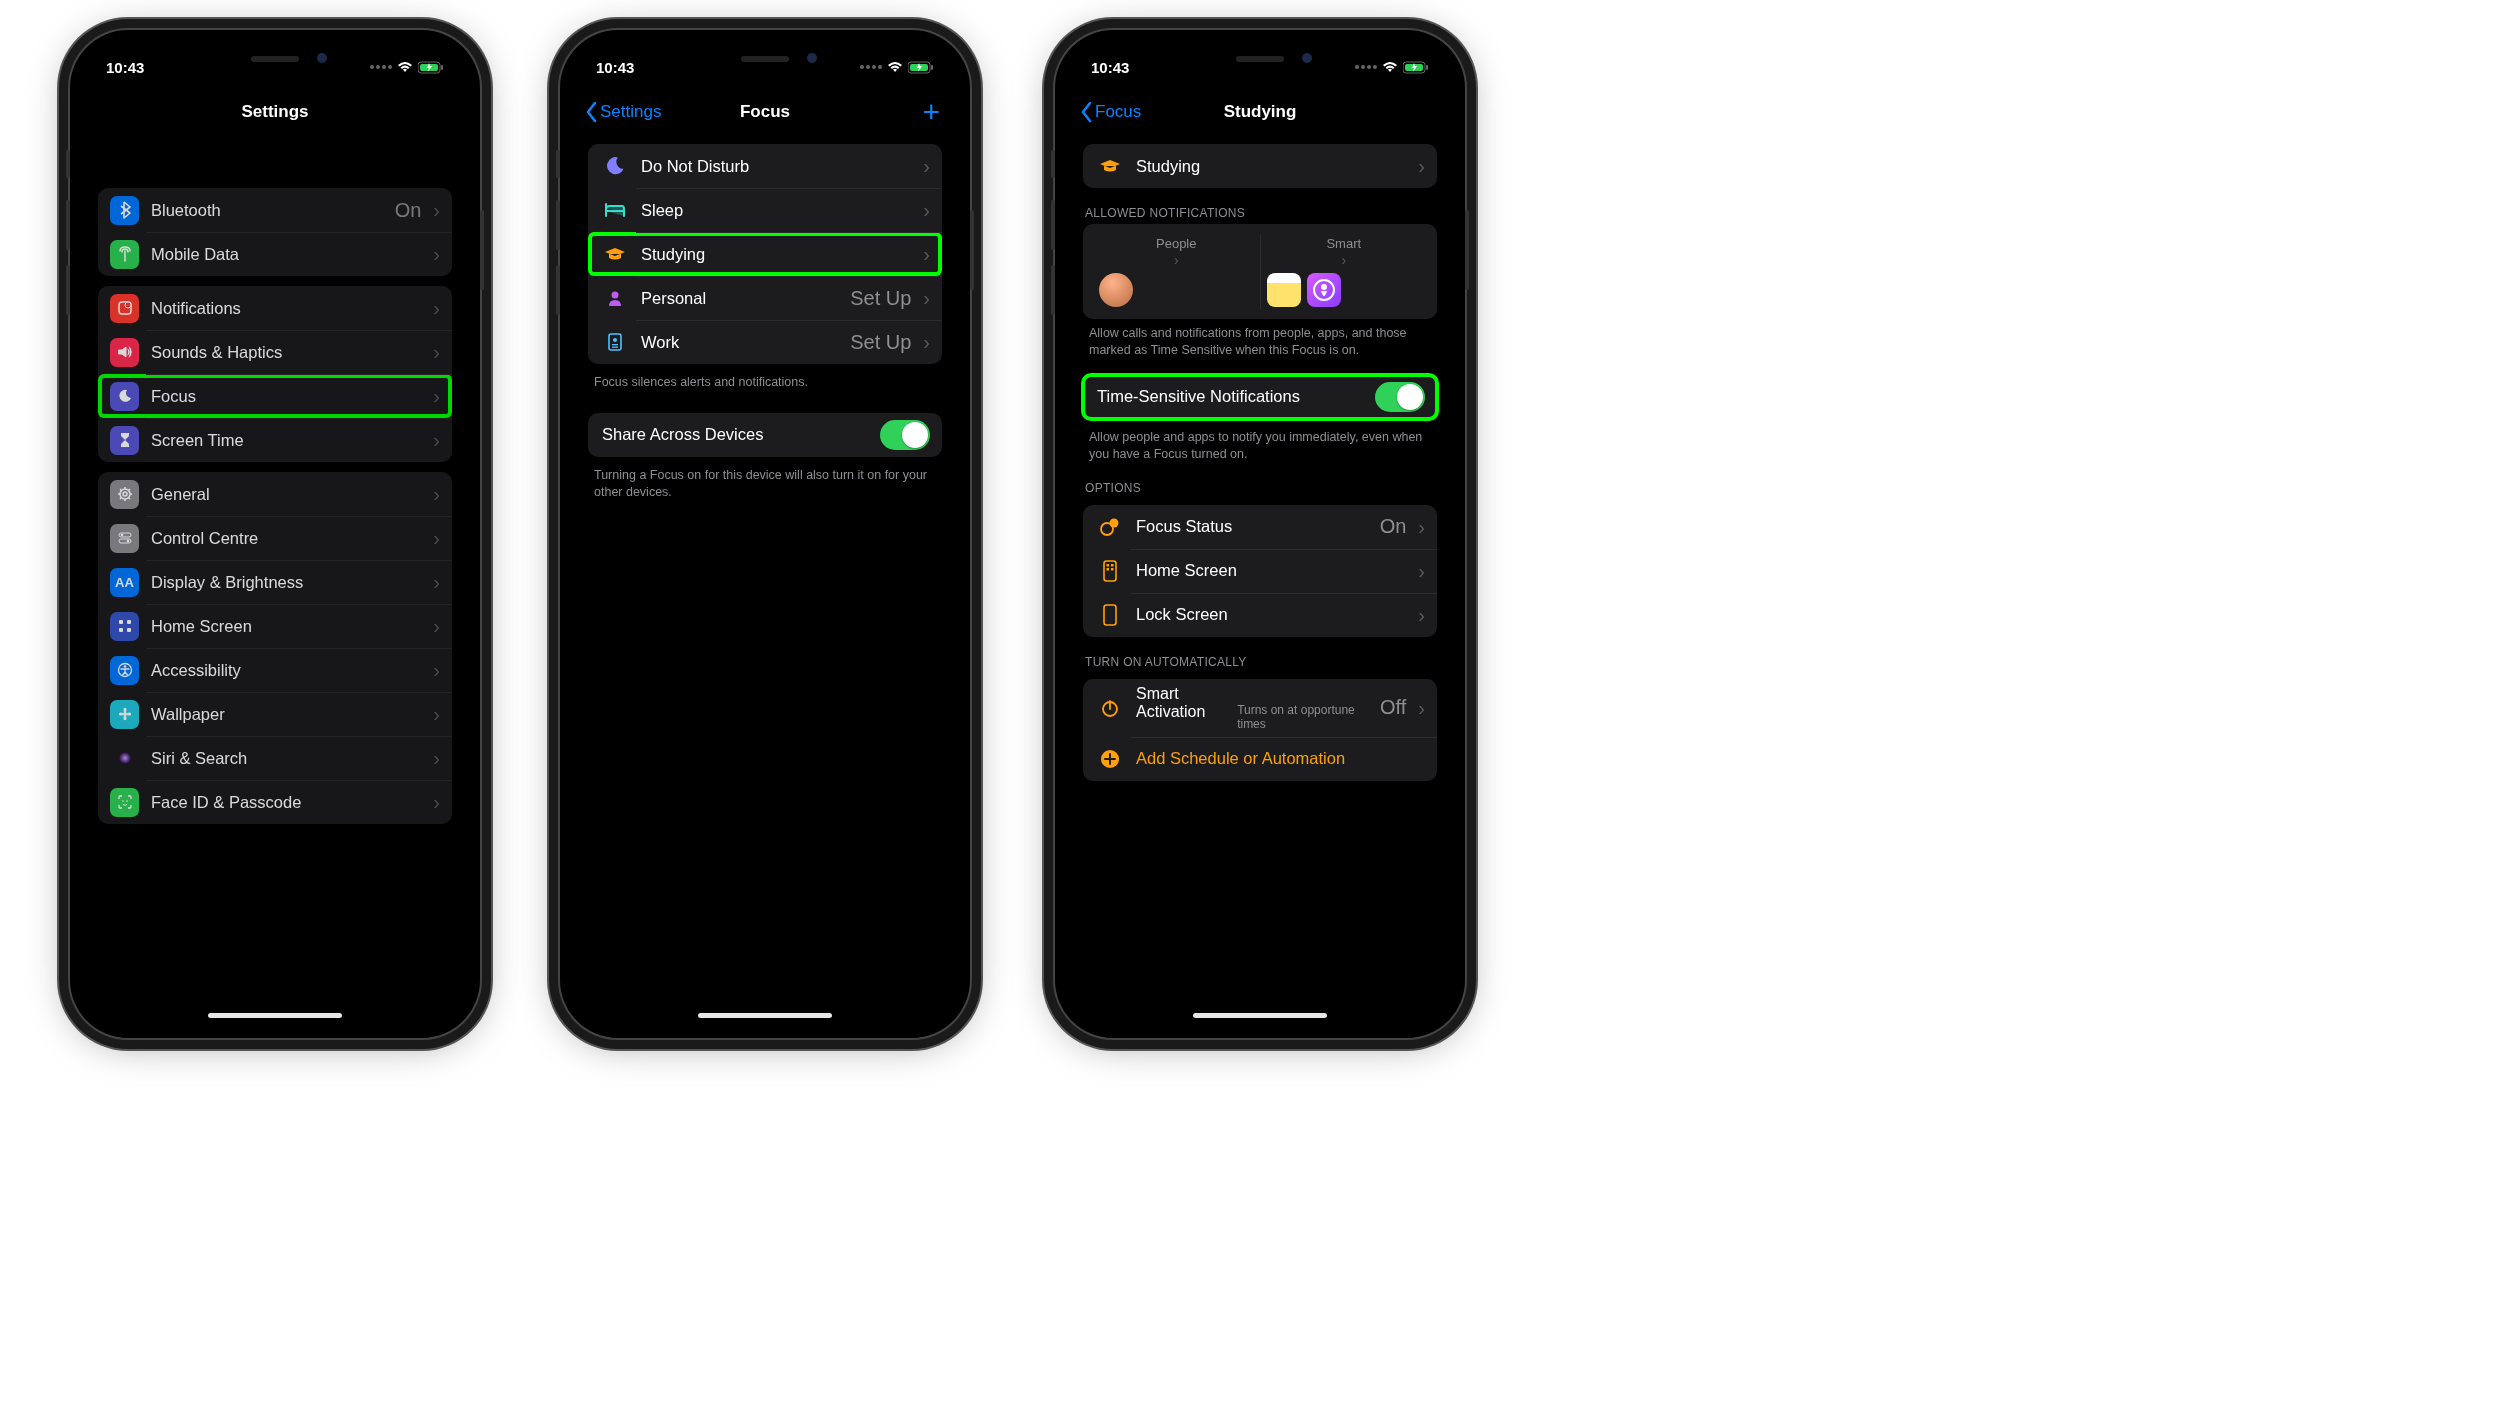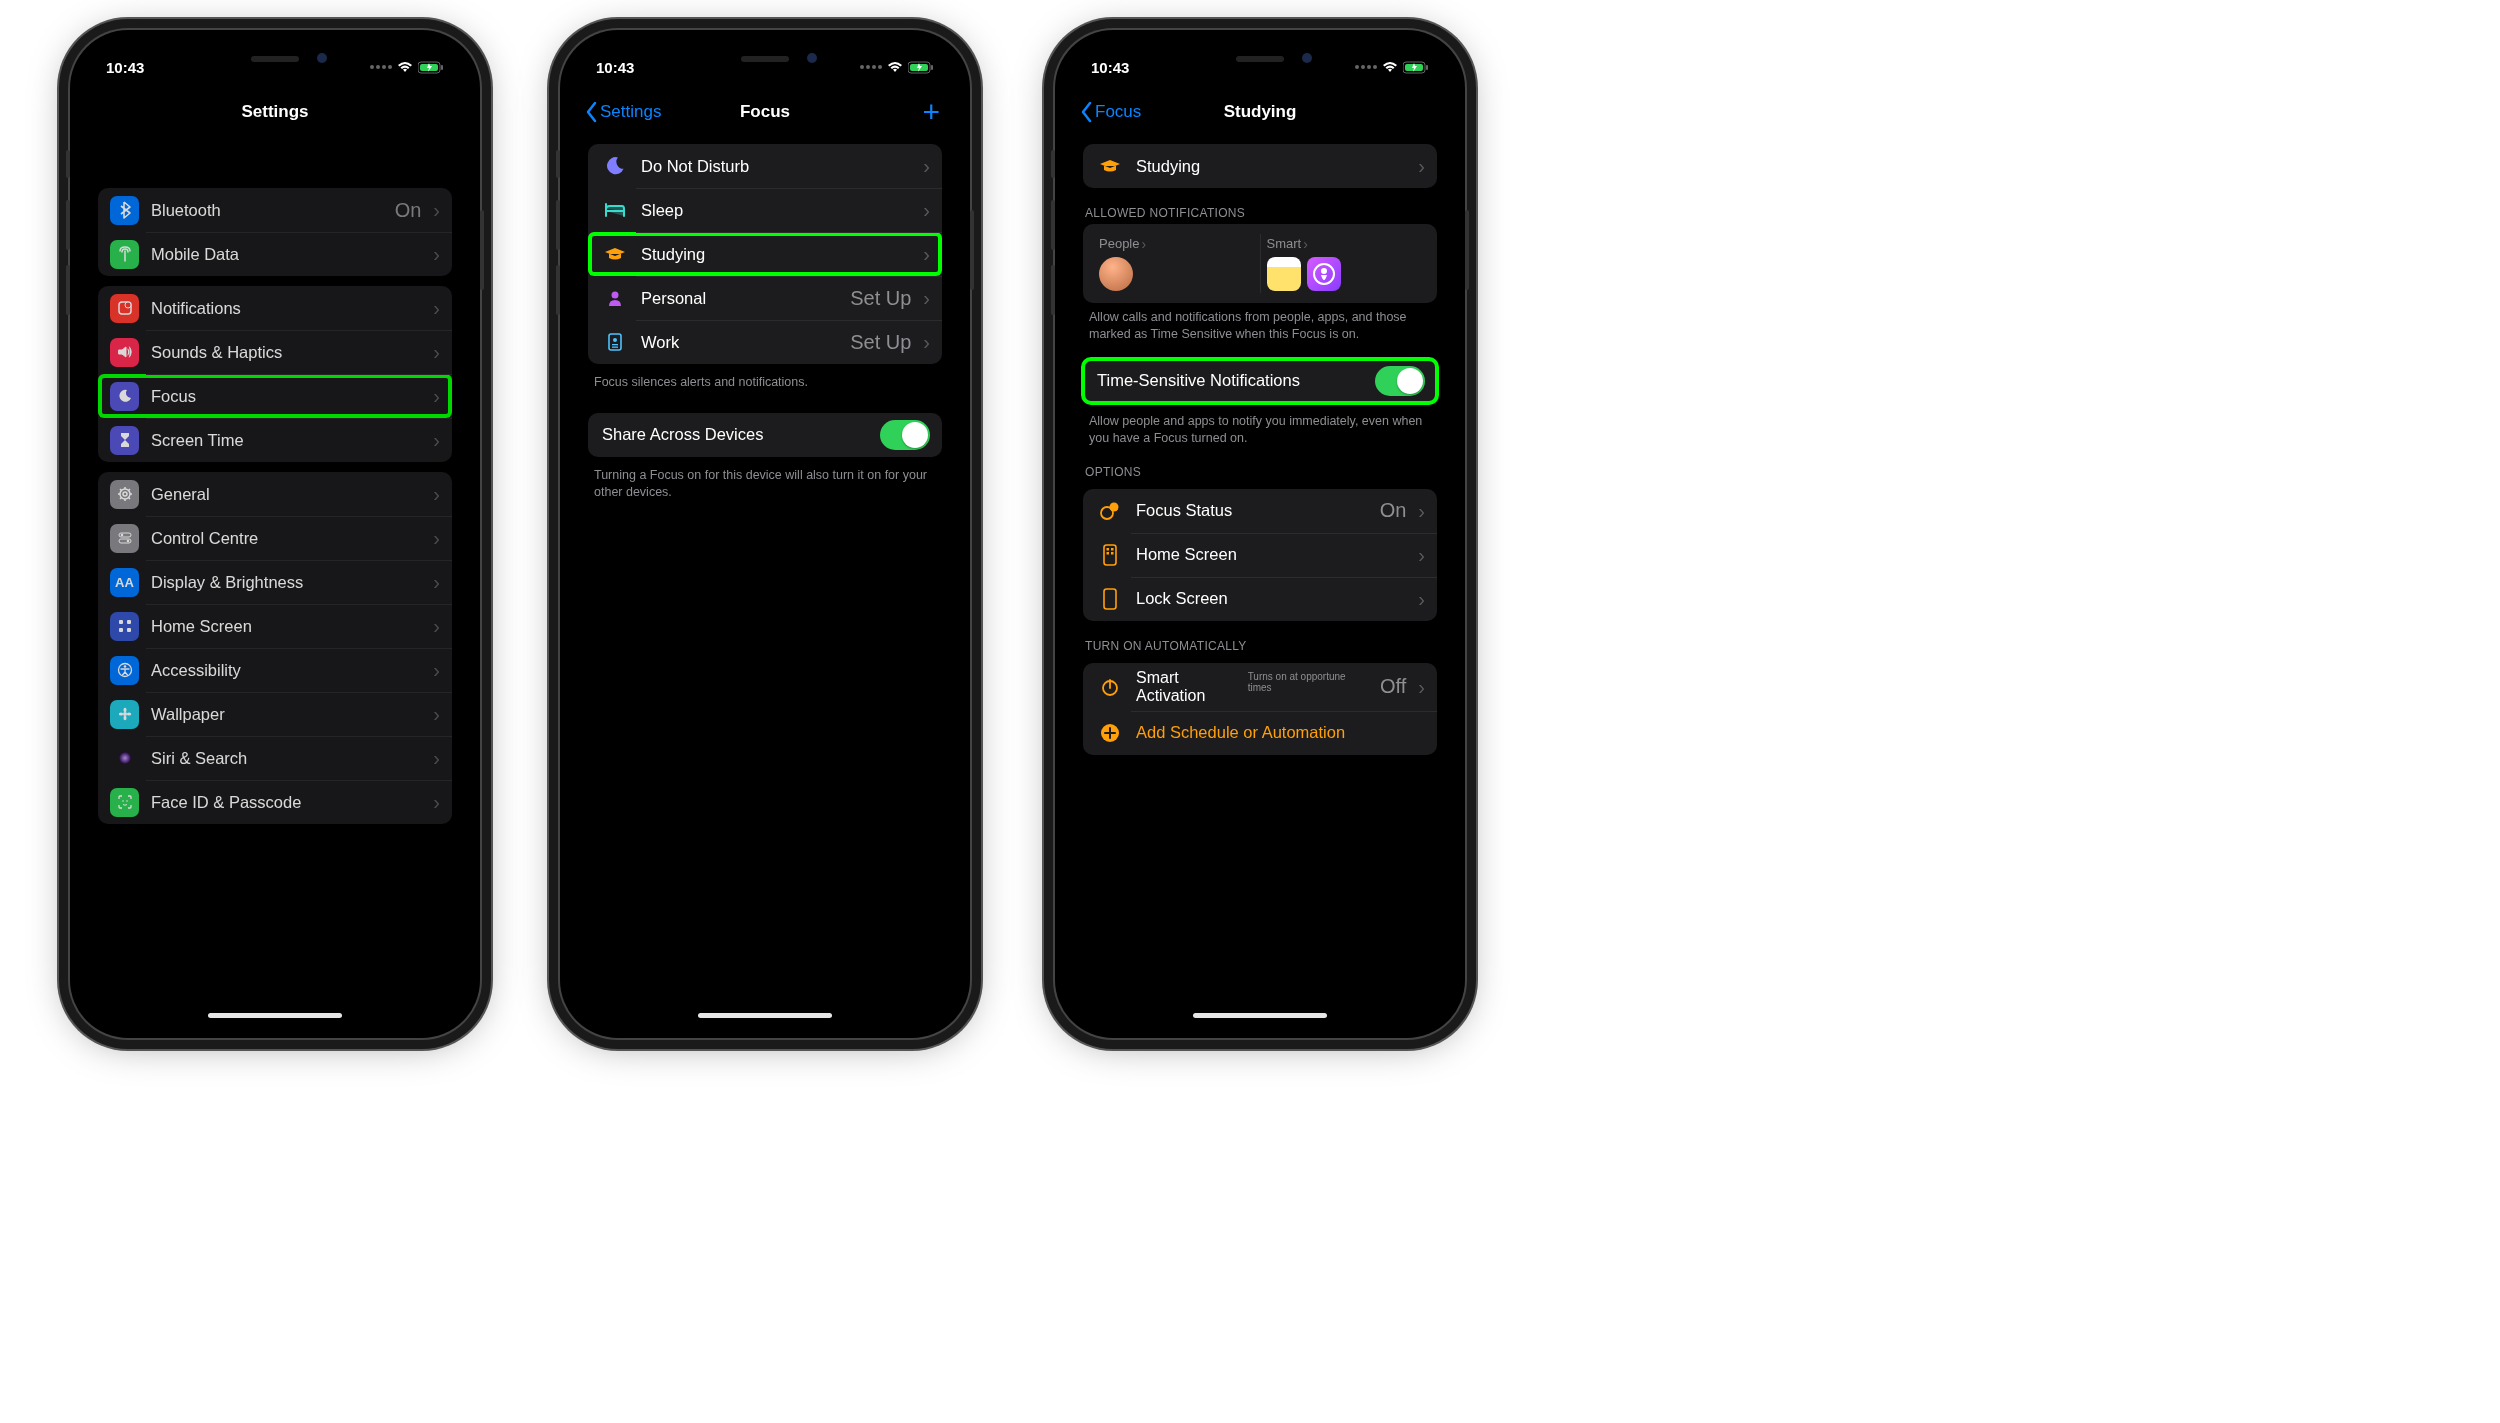--- a/index.html
+++ b/index.html
@@ -153,24 +153,24 @@
   .dim-overlay { position:absolute; inset:0; background:rgba(0,0,0,.15); pointer-events:none; }
   .allowed-box {
     background:#1c1c1e; border-radius:10px;
     display:flex; padding:10px; gap:0;
   }
   .allowed-col {
     flex:1; display:flex; flex-direction:column; gap:6px;
     padding: 2px 6px;
   }
   .allowed-col + .allowed-col { border-left:1px solid #2c2c2e; }
-  .mini-head { color:#8e8e93; font-size:13px; display:flex; align-items:center; gap:2px; }
+  .mini-head { color:#8e8e93; font-size:13px; display:flex; align-items:center; gap:2px;flex-direction:column; }
   .app-icons { display:flex; gap:6px; }
   .app-icons .app { width:34px; height:34px; border-radius:8px; }
-  .subtitle { color:#8e8e93; font-size:10px; margin-top:2px; }
+  .subtitle { color:#8e8e93; font-size:12px; margin-top:18px; }
   .row.double { flex-direction:row; align-items:center; }
   .row .textcol { flex:1; display:flex; flex-direction:row; }
 </style>
 </head>
 <body>
 
 <div class="phone p1">
   <div class="side-btn mute"></div>
     <div class="side-btn vol1"></div>
     <div class="side-btn vol2"></div>

